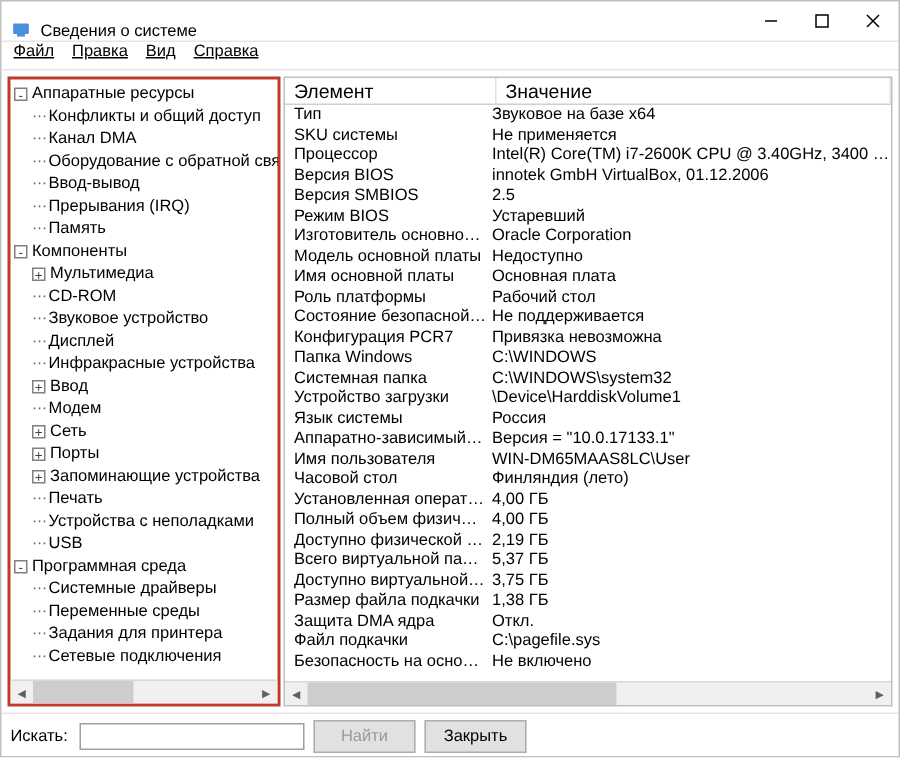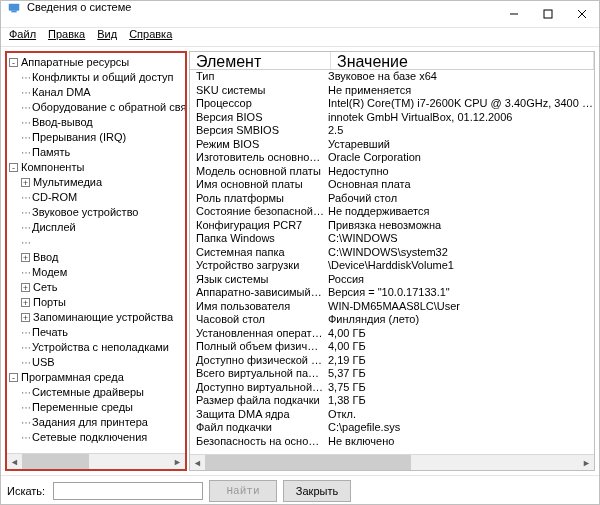--- a/index.html
+++ b/index.html
@@ -1,48 +1,48 @@
 <!DOCTYPE html>
 <html><head>
 <meta charset="utf-8">
 <style>
   html,body{margin:0;padding:0;font-family:"Segoe UI",Tahoma,sans-serif;font-size:11px;color:#000;background:#fff;}
   .window{width:600px;height:505px;border:1px solid #bfbfbf;box-sizing:border-box;display:flex;flex-direction:column;background:#fff;}
-  .titlebar{height:26px;display:flex;align-items:flex-start;padding:0 0 0 6px;border-bottom:1px solid #e5e5e5;}
+  .titlebar{height:26px;display:flex;align-items:flex-end;padding:0 0 0 6px;border-bottom:1px solid #e5e5e5;}
   .titlebar .icon{width:14px;height:14px;margin-right:6px;}
   .titlebar .title{flex:1;font-size:11px;}
   .winbtns{display:flex;height:100%;}
   .winbtn{width:34px;display:flex;align-items:center;justify-content:center;}
   .menubar{height:18px;display:flex;align-items:flex-start;padding:0 2px;border-bottom:1px solid #e5e5e5;font-size:11px;}
   .menubar span{padding:0 6px;}
   .menubar span u{text-decoration:underline;}
   .content{flex:1;display:flex;overflow:hidden;padding:4px;gap:2px;}
   .tree-wrap{width:182px;border:2px solid #c0392b;box-sizing:border-box;display:flex;flex-direction:column;overflow:hidden;background:#fff;}
   .tree{flex:1;overflow:auto;padding:2px 0 2px 2px;}
   .tree-node{white-space:nowrap;line-height:15px;display:flex;align-items:center;height:15px;}
   .exp{display:inline-block;width:9px;height:9px;border:1px solid #808080;font-size:9px;line-height:8px;text-align:center;margin-right:3px;color:#404040;box-sizing:border-box;}
   .dotted{color:#666;margin-right:3px;font-size:10px;display:inline-block;width:8px;text-align:center;}
   .tree-node .lbl{font-size:11px;}
   .grid-wrap{flex:1;border:1px solid #c0c0c0;display:flex;flex-direction:column;overflow:hidden;background:#fff;}
-  .grid-header{display:flex;height:17px;border-bottom:1px solid #d0d0d0;font-size:16px;background:#fff;}
+  .grid-header{display:flex;height:17px;border-bottom:1px solid #d0d0d0;font-size:13px;background:#fff;}
   .grid-header .col{padding:1px 6px;border-right:1px solid #e0e0e0;}
   .grid-body{flex:1;overflow:auto;}
   .row{display:flex;line-height:13.5px;height:13.5px;white-space:nowrap;font-size:11px;}
   .row .c0{width:128px;padding-left:6px;overflow:hidden;text-overflow:ellipsis;}
   .row .c1{flex:1;padding-left:4px;overflow:hidden;text-overflow:ellipsis;}
   .hscroll{height:15px;border-top:1px solid #d8d8d8;display:flex;align-items:center;background:#f0f0f0;}
   .hscroll .arrow{width:15px;height:15px;display:flex;align-items:center;justify-content:center;color:#606060;font-size:9px;}
   .hscroll .track{flex:1;height:15px;position:relative;}
   .hscroll .thumb{position:absolute;left:0;width:45%;height:100%;background:#cdcdcd;}
   .bottom{padding:4px 6px 2px 6px;display:flex;gap:4px;border-top:1px solid #e5e5e5;}
   .search-row{display:flex;align-items:center;gap:6px;}
   .search-row .lbl{width:40px;}
   .search-row input[type=text]{flex:1;height:18px;border:1px solid #a0a0a0;padding:0 3px;font-size:11px;box-sizing:border-box;}
   .btn{min-width:66px;height:20px;border:1px solid #adadad;background:#e1e1e1;font-size:11px;display:flex;align-items:center;justify-content:center;}
-  .btn.disabled{color:#9a9a9a;font-family:Liberation Mono, monospace;}
+  .btn.disabled{color:#9a9a9a;}
   .check-row{display:flex;align-items:center;gap:16px;}
   .check-row label{display:flex;align-items:center;gap:4px;font-size:11px;}
   .check-row input{margin:0;width:12px;height:12px;}
 </style>
 </head>
 <body>
 
 <div class="window">
 
   <div class="titlebar">
@@ -127,20 +127,21 @@
           <div class="tree-node" style="padding-left: 12px;">
             <span class="dotted">⋯</span>
             <span class="lbl">Звуковое устройство</span>
           </div>
           <div class="tree-node" style="padding-left: 12px;">
             <span class="dotted">⋯</span>
             <span class="lbl">Дисплей</span>
           </div>
           <div class="tree-node" style="padding-left: 12px;">
             <span class="dotted">⋯</span>
+            <span class="lbl">Инфракрасные устройства</span>
           </div>
           <div class="tree-node" style="padding-left: 12px;">
             <span class="exp">+</span>
             <span class="lbl">Ввод</span>
           </div>
           <div class="tree-node" style="padding-left: 12px;">
             <span class="dotted">⋯</span>
             <span class="lbl">Модем</span>
           </div>
           <div class="tree-node" style="padding-left: 12px;">

